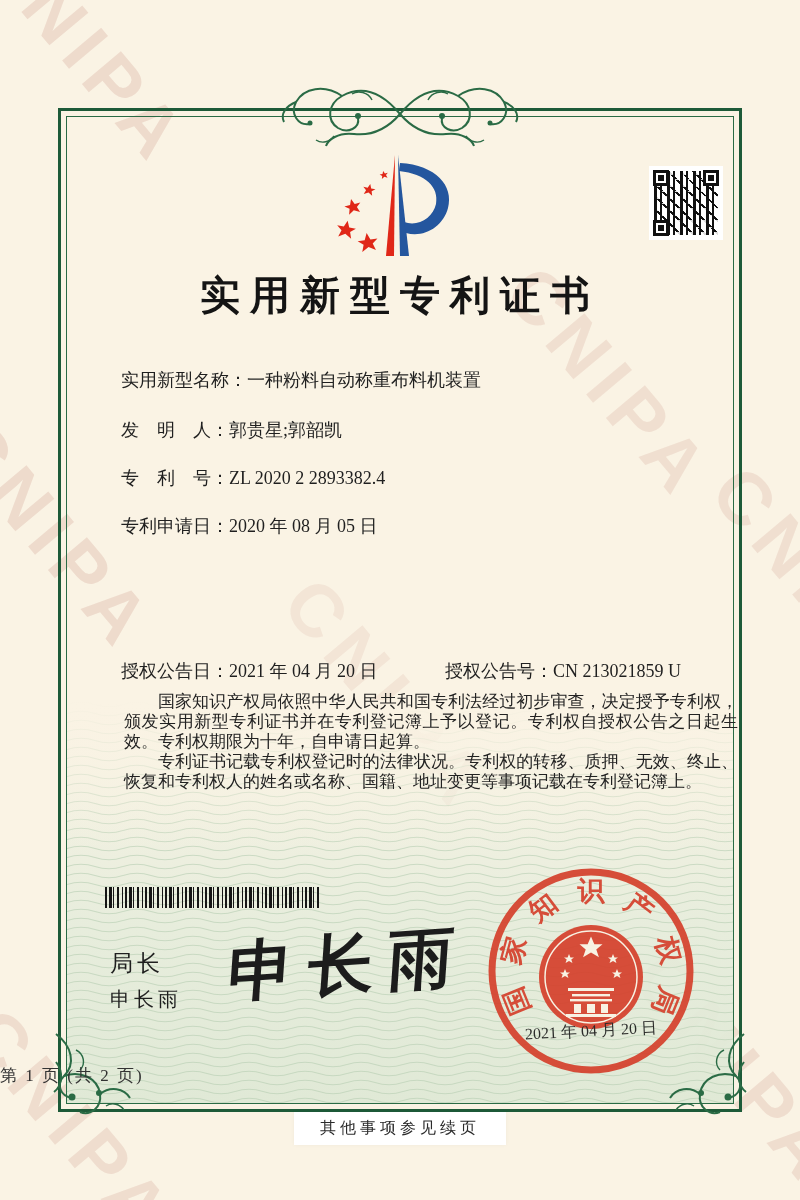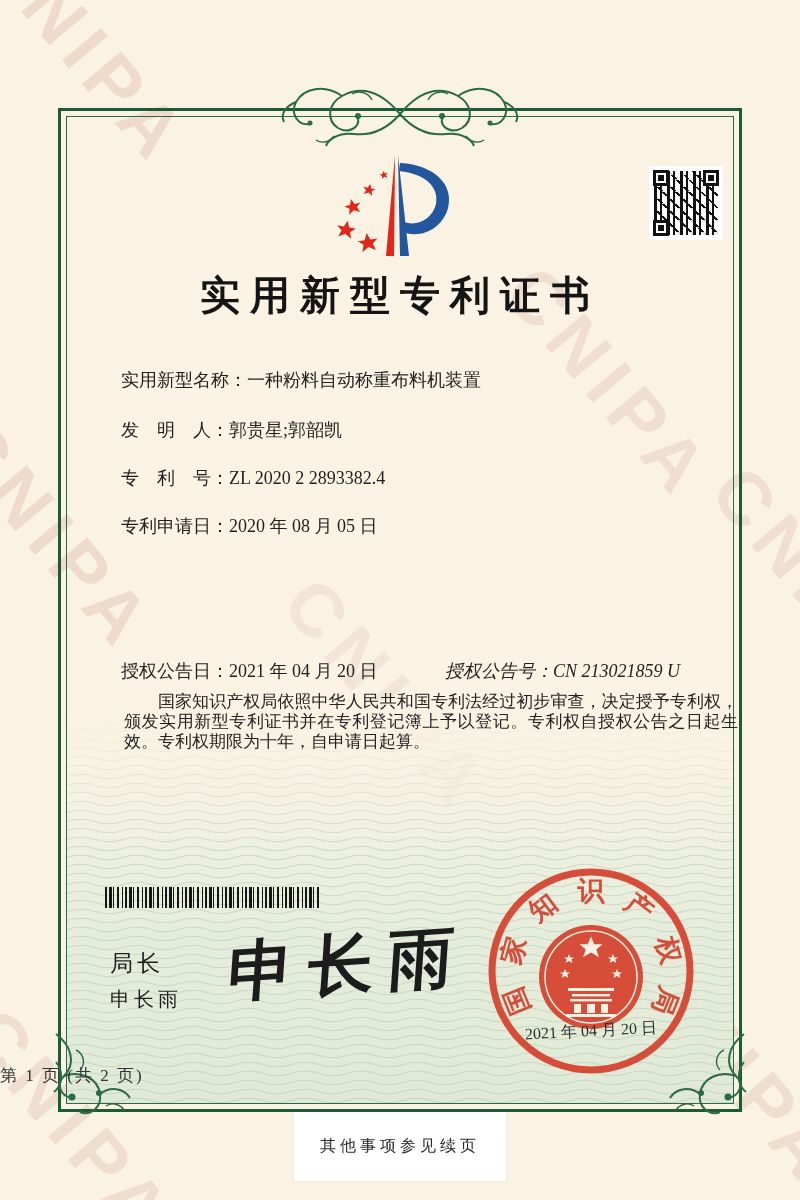--- a/index.html
+++ b/index.html
@@ -46,41 +46,41 @@
   .finder::after{content:"";position:absolute;left:2px;top:2px;width:6px;height:6px;background:#111;}
   .f1{left:-1px;top:-1px;} .f2{right:-1px;top:-1px;} .f3{left:-1px;bottom:-1px;}
 
   .doc-title{left:0;top:268px;width:800px;text-align:center;font-size:40px;font-weight:bold;
     letter-spacing:10px;color:#141414;}
 
   .field{left:121px;font-size:18px;white-space:nowrap;}
   .field .lab{display:inline-block;}
   .f-row1{top:368px;} .f-row2{top:418px;} .f-row3{top:466px;} .f-row4{top:514px;}
   .f-row5{top:562px;} .f-row6{top:611px;} .f-row7{top:659px;}
-  .grant-no{position:absolute;left:324px;top:0;white-space:nowrap;font-style:italic;}
+  .grant-no{position:absolute;left:324px;top:0;white-space:nowrap;}
 
   .paras{left:100px;top:692px;width:614px;font-size:17px;line-height:20px;text-align:justify;color:#222;margin-left:24px;}
   .paras p{margin:0;text-indent:2em;}
 
   .barcode{left:105px;top:887px;width:216px;height:21px;z-index:4;
     background:repeating-linear-gradient(90deg,
       #161616 0 2px,transparent 2px 4px,#161616 4px 7px,transparent 7px 8px,
       #161616 8px 9px,transparent 9px 12px,#161616 12px 14px,transparent 14px 17px,
       #161616 17px 18px,transparent 18px 20px);}
 
   .sig-title{left:110px;top:948px;font-size:23px;letter-spacing:4px;}
   .sig-name{left:110px;top:986px;font-size:20px;letter-spacing:4px;}
   .autograph{left:228px;top:920px;font-size:66px;color:#1c1c1c;letter-spacing:14px;
     transform:rotate(-4deg) skewX(-8deg);font-weight:bold;z-index:5;}
 
   .seal{left:484px;top:864px;z-index:5;}
 
   .page-info{left:0;top:1064px;width:800px;text-align:left;font-size:17px;letter-spacing:2px;color:#333;}
   .cont-note{left:0;top:1112px;width:800px;text-align:center;z-index:6;}
-  .cont-note span{display:inline-block;background:#ffffff;padding:24px 26px;font-size:16px;
+  .cont-note span{display:inline-block;background:#ffffff;padding:6px 26px;font-size:16px;
     letter-spacing:4px;color:#2b2b2b;box-shadow:0 0 4px rgba(0,0,0,0.04);}
 </style>
 </head>
 <body>
 
 <div class="page">
 
   <div class="wm wm1">CNIPA</div>
   <div class="wm wm2">CNIPA</div>
   <div class="wm wm3">CNIPA</div>
@@ -203,20 +203,21 @@
   </div>
   <div class="txt field f-row7">
     <span class="lab">授权公告日：</span><span>2021 年 04 月 20 日</span>
     <span class="grant-no">
       <span>授权公告号：</span><span>CN 213021859 U</span>
     </span>
   </div>
 
   <div class="txt paras">
     <p>国家知识产权局依照中华人民共和国专利法经过初步审查，决定授予专利权，颁发实用新型专利证书并在专利登记簿上予以登记。专利权自授权公告之日起生效。专利权期限为十年，自申请日起算。</p>
+    <p>专利证书记载专利权登记时的法律状况。专利权的转移、质押、无效、终止、恢复和专利权人的姓名或名称、国籍、地址变更等事项记载在专利登记簿上。</p>
   </div>
 
   <div class="txt barcode"></div>
 
   <div class="txt sig-title">局长</div>
   <div class="txt sig-name">申长雨</div>
   <div class="txt autograph">申长雨</div>
 
   <svg class="txt seal" width="214" height="214" viewBox="0 0 214 214" xmlns="http://www.w3.org/2000/svg">
     <g opacity="0.92">

